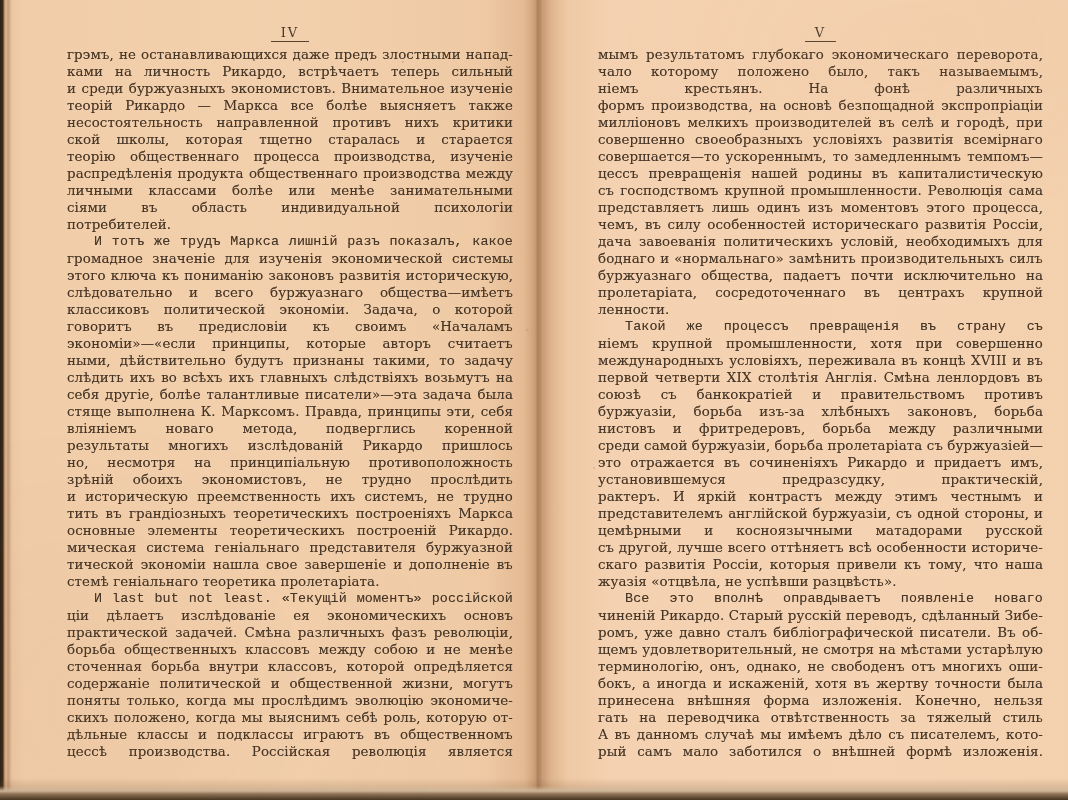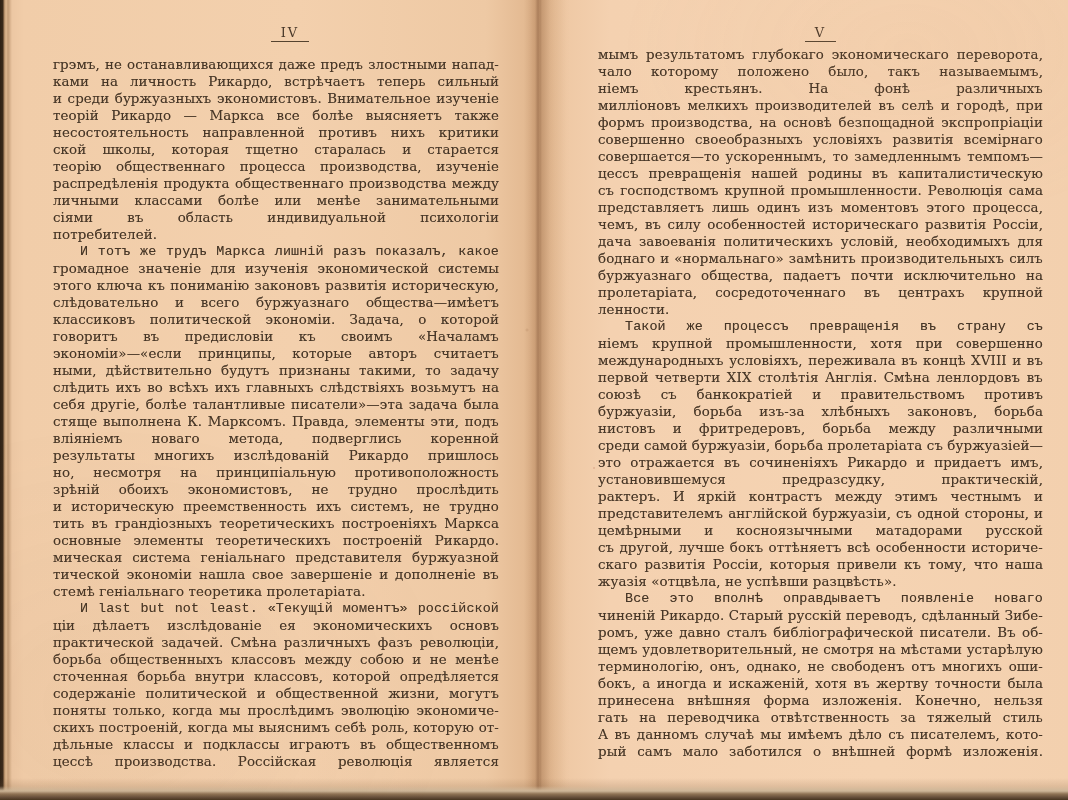--- a/index.html
+++ b/index.html
@@ -58,21 +58,21 @@
   .page-number-row { position: absolute; top: 22px; text-align: center; }
   #page-left  .page-number-row { left: 67px; width: 446px; }
   #page-right .page-number-row { left: 58px; width: 445px; }
 
   .page-number {
     display: inline-block; font-size: 13px; letter-spacing: 2px;
     padding: 0 10px 1px; border-bottom: 1px solid #55432f; color: #4a392a;
   }
 
   .text-block { position: absolute; top: 46px; }
-  #page-left  .text-block { left: 53px; width: 446px; margin-top: 10px; }
+  #page-left  .text-block { left: 67px; width: 446px; }
   #page-right .text-block { left: 58px; width: 445px; }
 
   .line {
     font-size: 13.4px; line-height: 17px; height: 17px; overflow: hidden;
     text-align: justify; text-align-last: justify;
     letter-spacing: .1px;
     text-shadow: 0 0 .4px rgba(70,50,30,.45);
     white-space: normal;
   }
   .line.last { text-align-last: left; }
@@ -105,58 +105,58 @@
           <div class="line">И тотъ же трудъ Маркса лишній разъ показалъ, какое</div>
           <div class="line">громадное значеніе для изученія экономической системы Маркса —</div>
           <div class="line">этого ключа къ пониманію законовъ развитія историческую, а</div>
           <div class="line">слѣдовательно и всего буржуазнаго общества—имѣетъ изученіе</div>
           <div class="line">классиковъ политической экономіи. Задача, о которой Рикардо</div>
           <div class="line">говоритъ въ предисловіи къ своимъ «Началамъ политической</div>
           <div class="line">экономіи»—«если принципы, которые авторъ считаетъ правиль-</div>
           <div class="line">ными, дѣйствительно будутъ признаны такими, то задачу про-</div>
           <div class="line">слѣдить ихъ во всѣхъ ихъ главныхъ слѣдствіяхъ возьмутъ на</div>
           <div class="line">себя другіе, болѣе талантливые писатели»—эта задача была бле-</div>
-          <div class="line">стяще выполнена К. Марксомъ. Правда, элементы эти, подъ</div>
+          <div class="line">стяще выполнена К. Марксомъ. Правда, принципы эти, себя</div>
           <div class="line">вліяніемъ новаго метода, подверглись коренной переработкѣ,</div>
           <div class="line">результаты многихъ изслѣдованій Рикардо пришлось отвергнуть,</div>
           <div class="line">но, несмотря на принципіальную противоположность міровоз-</div>
           <div class="line">зрѣній обоихъ экономистовъ, не трудно прослѣдить логическую</div>
           <div class="line">и историческую преемственность ихъ системъ, не трудно замѣ-</div>
           <div class="line">тить въ грандіозныхъ теоретическихъ построеніяхъ Маркса</div>
           <div class="line">основные элементы теоретическихъ построеній Рикардо. Эконо-</div>
           <div class="line">мическая система геніальнаго представителя буржуазной поли-</div>
           <div class="line">тической экономіи нашла свое завершеніе и дополненіе въ си-</div>
           <div class="line last">стемѣ геніальнаго теоретика пролетаріата.</div>
         </div>
       <div class="para indented">
           <div class="line">И last but not least. «Текущій моментъ» россійской револю-</div>
           <div class="line">ціи дѣлаетъ изслѣдованіе ея экономическихъ основъ насущной</div>
           <div class="line">практической задачей. Смѣна различныхъ фазъ революціи,</div>
           <div class="line">борьба общественныхъ классовъ между собою и не менѣе оже-</div>
           <div class="line">сточенная борьба внутри классовъ, которой опредѣляется все</div>
           <div class="line">содержаніе политической и общественной жизни, могутъ быть</div>
           <div class="line">поняты только, когда мы прослѣдимъ эволюцію экономиче-</div>
-          <div class="line">скихъ построеній, когда мы выяснимъ себѣ роль, которую от-</div>
+          <div class="line">скихъ положено, когда мы выяснимъ себѣ роль, которую от-</div>
           <div class="line">дѣльные классы и подклассы играютъ въ общественномъ про-</div>
           <div class="line last">цессѣ производства. Россійская революція является необходи-</div>
         </div>
     </div>
   </div>
 
   <div class="page" id="page-right">
     <div class="page-number-row">
       <span class="page-number">V</span>
     </div>
     <div class="text-block">
       <div class="para">
           <div class="line">мымъ результатомъ глубокаго экономическаго переворота, на-</div>
           <div class="line">чало которому положено было, такъ называемымъ, освобожде-</div>
           <div class="line">ніемъ крестьянъ. На фонѣ различныхъ докапиталистическихъ</div>
+          <div class="line">формъ производства, на основѣ безпощадной экспропріаціи</div>
           <div class="line">милліоновъ мелкихъ производителей въ селѣ и городѣ, при</div>
-          <div class="line">формъ производства, на основѣ безпощадной экспропріаціи</div>
           <div class="line">совершенно своеобразныхъ условіяхъ развитія всемірнаго рынка,</div>
           <div class="line">совершается—то ускореннымъ, то замедленнымъ темпомъ—про-</div>
           <div class="line">цессъ превращенія нашей родины въ капиталистическую страну</div>
           <div class="line">съ господствомъ крупной промышленности. Революція сама</div>
           <div class="line">представляетъ лишь одинъ изъ моментовъ этого процесса, при</div>
           <div class="line">чемъ, въ силу особенностей историческаго развитія Россіи, за-</div>
           <div class="line">дача завоеванія политическихъ условій, необходимыхъ для сво-</div>
           <div class="line">боднаго и «нормальнаго» замѣнить производительныхъ силъ</div>
           <div class="line">буржуазнаго общества, падаетъ почти исключительно на плечи</div>
           <div class="line">пролетаріата, сосредоточеннаго въ центрахъ крупной промыш-</div>
@@ -169,21 +169,21 @@
           <div class="line">первой четверти XIX столѣтія Англія. Смѣна ленлордовъ въ</div>
           <div class="line">союзѣ съ банкократіей и правительствомъ противъ промышленной</div>
           <div class="line">буржуазіи, борьба изъ-за хлѣбныхъ законовъ, борьба протекціо-</div>
           <div class="line">нистовъ и фритредеровъ, борьба между различными группами</div>
           <div class="line">среди самой буржуазіи, борьба пролетаріата съ буржуазіей—все</div>
           <div class="line">это отражается въ сочиненіяхъ Рикардо и придаетъ имъ, вопреки</div>
           <div class="line">установившемуся предразсудку, практическій, злободневный ха-</div>
           <div class="line">рактеръ. И яркій контрастъ между этимъ честнымъ и смѣлымъ</div>
           <div class="line">представителемъ англійской буржуазіи, съ одной стороны, и ли-</div>
           <div class="line">цемѣрными и косноязычными матадорами русской буржуазіи,</div>
-          <div class="line">съ другой, лучше бокъ оттѣняетъ всѣ особенности историче-</div>
+          <div class="line">съ другой, лучше всего оттѣняетъ всѣ особенности историче-</div>
           <div class="line">скаго развитія Россіи, которыя привели къ тому, что наша бур-</div>
           <div class="line last">жуазія «отцвѣла, не успѣвши разцвѣсть».</div>
         </div>
       <div class="para indented">
           <div class="line">Все это вполнѣ оправдываетъ появленіе новаго изданія со-</div>
           <div class="line">чиненій Рикардо. Старый русскій переводъ, сдѣланный Зибе-</div>
           <div class="line">ромъ, уже давно сталъ библіографической писатели. Въ об-</div>
           <div class="line">щемъ удовлетворительный, не смотря на мѣстами устарѣлую</div>
           <div class="line">терминологію, онъ, однако, не свободенъ отъ многихъ оши-</div>
           <div class="line">бокъ, а иногда и искаженій, хотя въ жертву точности была</div>

